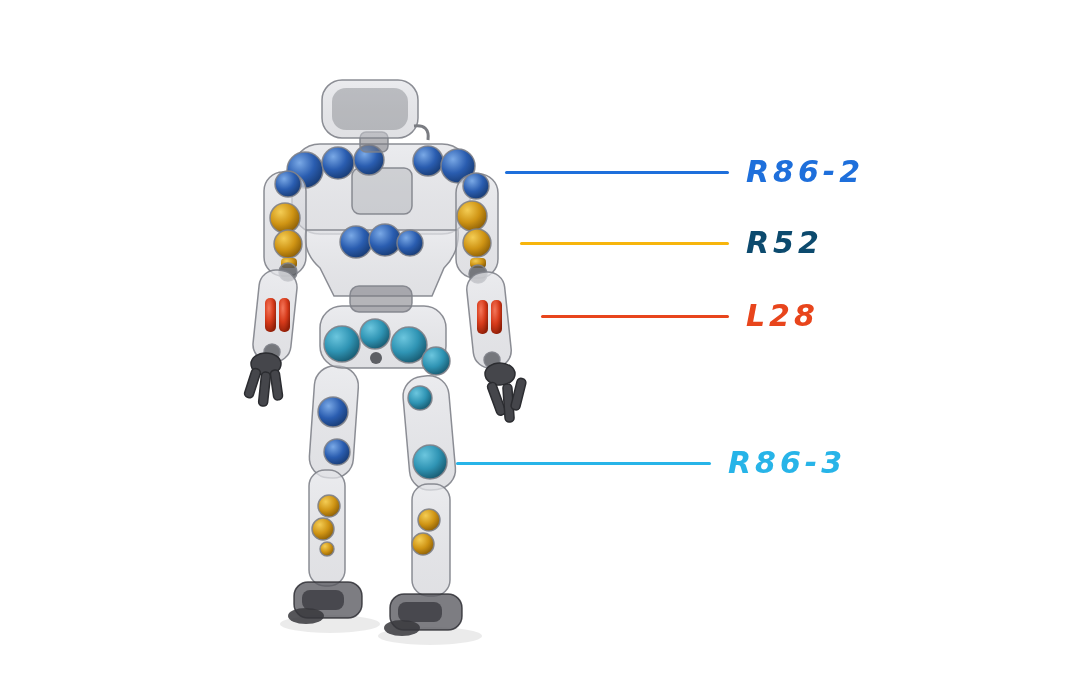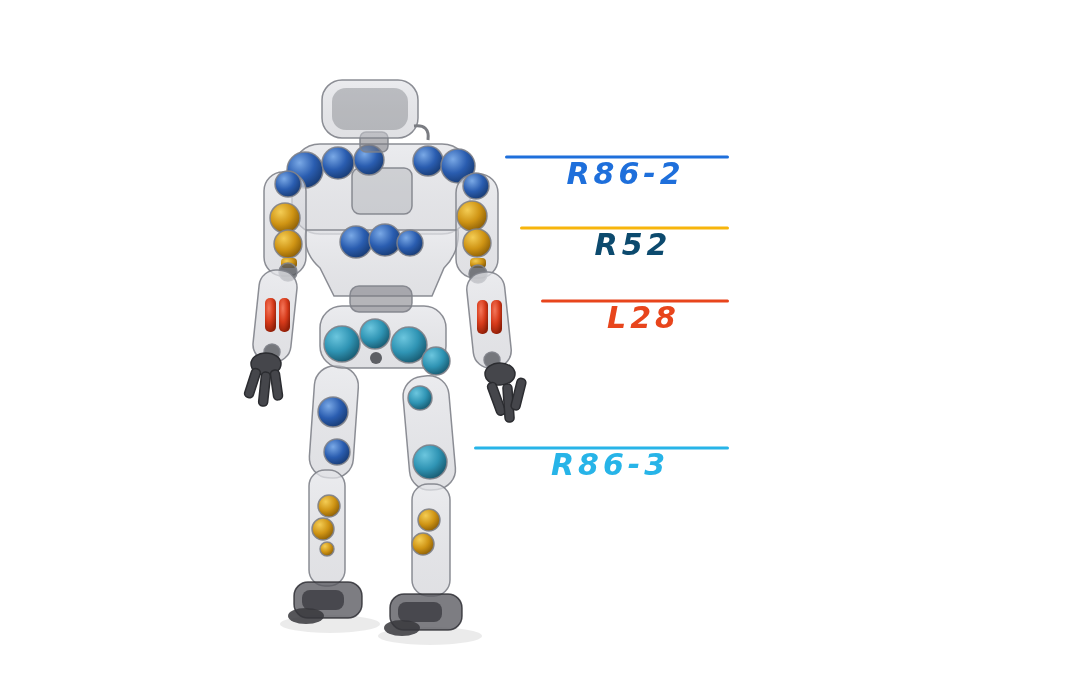--- a/index.html
+++ b/index.html
@@ -3,31 +3,31 @@
 <meta charset="utf-8">
 <style>
   html,body { margin:0; padding:0; background:#ffffff; }
   .stage {
     position:relative; width:1080px; height:675px; background:#ffffff;
     overflow:hidden; font-family:"DejaVu Sans","Liberation Sans",sans-serif;
   }
   .robot-svg { position:absolute; left:0; top:0; width:1080px; height:675px; }
   .callout {
     position:absolute; display:flex; align-items:center;
-    transform:translateY(-50%); white-space:nowrap;flex-direction:column;
+    transform:translateY(-50%); white-space:nowrap;
   }
   .callout .line { height:3px; border-radius:2px; flex:0 0 auto; }
   .callout .label {
     margin-left:17px; font-style:italic; font-weight:bold;
     font-size:30px; letter-spacing:4px; line-height:1;
   }
   #callout-1 { left:505px; top:172px; } #callout-1 .line { width:224px; }
   #callout-2 { left:520px; top:243px; } #callout-2 .line { width:209px; }
   #callout-3 { left:541px; top:316px;justify-content:flex-end; } #callout-3 .line { width:188px; }
-  #callout-4 { left:474px; top:463px;align-items:center; } #callout-4 .line { width:255px; }
+  #callout-4 { left:456px; top:463px;align-items:center; } #callout-4 .line { width:255px; }
 </style>
 </head>
 <body>
 
 <div class="stage">
 
   <svg class="robot-svg" viewBox="0 0 1080 675" aria-hidden="true">
     <defs>
       <radialGradient id="gBlue" cx="35%" cy="30%" r="75%">
         <stop offset="0%" stop-color="#7aa9e6"></stop>

